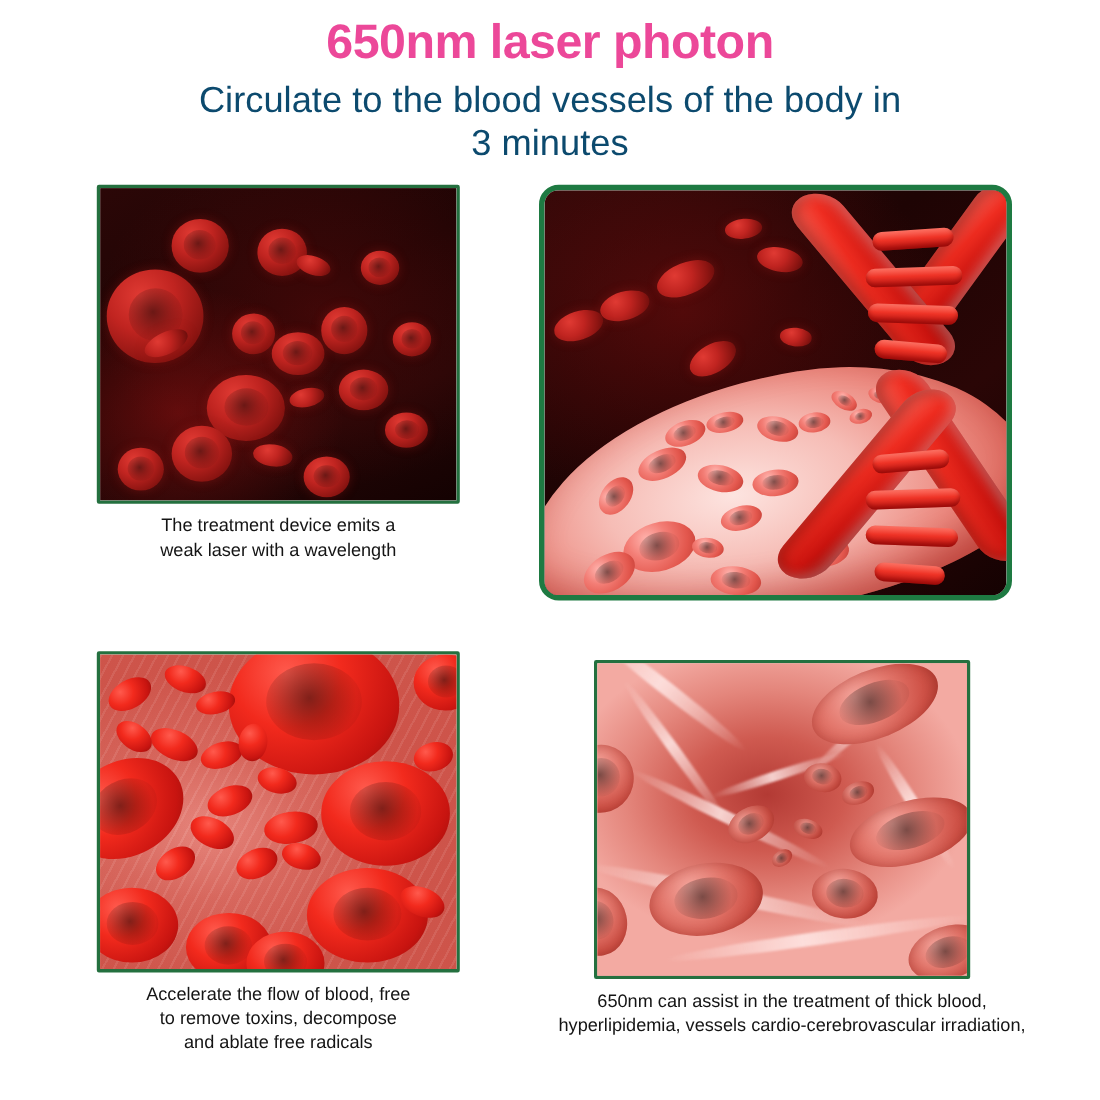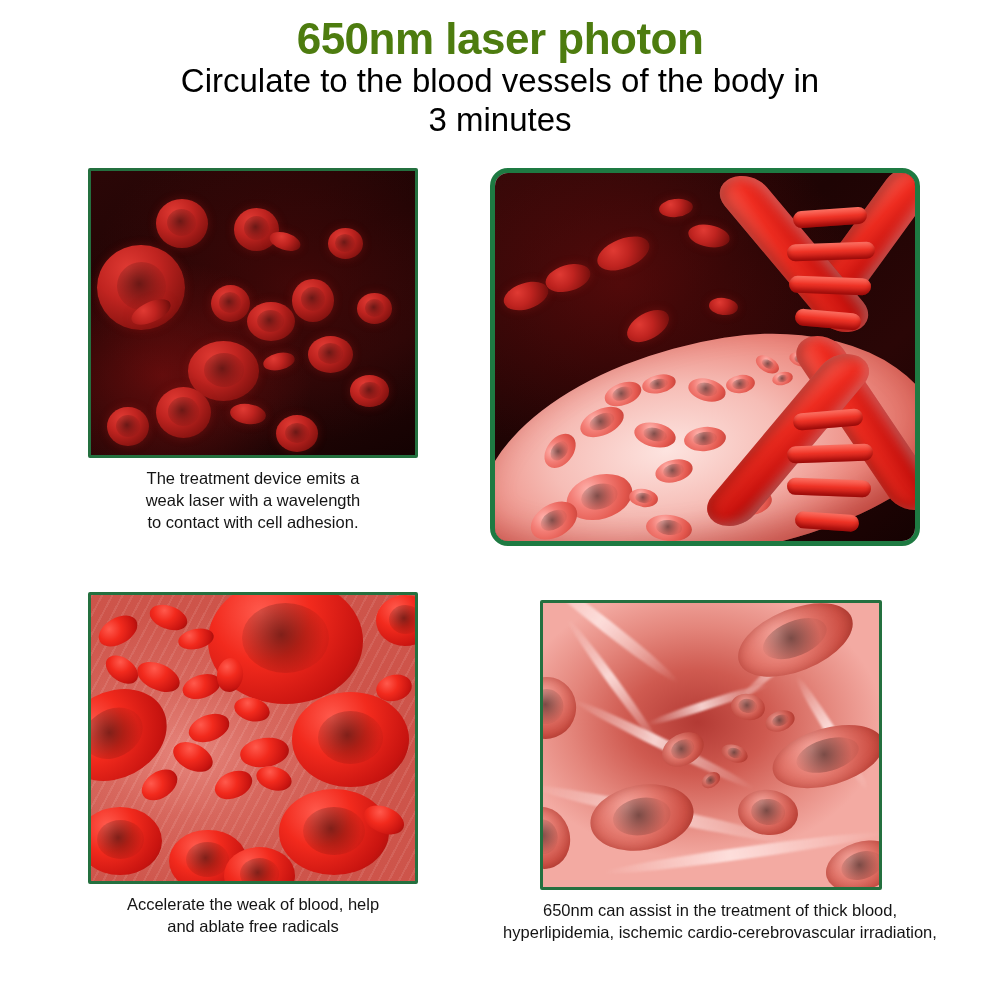--- a/index.html
+++ b/index.html
@@ -26,23 +26,23 @@
     font-size: 44px;
     font-weight: bold;
     letter-spacing: -0.5px;
     line-height: 1.05;
     margin: 0;
   }
   .subtitle {
     font-size: 33px;
     font-weight: normal;
     line-height: 1.18;
-    margin: 0 auto 0 auto;
+    margin: 10px auto 0 auto;
     width: 800px;
-    color: #000000;
+    color: #0c4a6e;
   }
   .subtitle .ln { display: block; }
 
   
   .grid {
     position: absolute;
     top: 160px;
     left: 0;
     width: 1000px;
     height: 840px;
@@ -173,21 +173,21 @@
   }
   .rbc.tex {
     background: radial-gradient(circle at 38% 30%, #f4a49b 0%, #e3776c 38%, #cf5247 72%, #ad3a30 100%);
     box-shadow: inset 0 0 12px rgba(120,20,15,0.35);
   }
 </style>
 </head>
 <body>
 
 <div class="header">
-  <h1 class="title" style="color: #4d7c0f;">650nm laser photon</h1>
+  <h1 class="title" style="color: #ec4899;">650nm laser photon</h1>
   <div class="subtitle">
     <span class="ln">Circulate to the blood vessels of the body in</span>
     <span class="ln">3 minutes</span>
   </div>
 </div>
 
 <div class="grid">
 
   <div class="cell" style="left:88px; top:8px; width:330px;">
     <div class="panel square" style="left:0; top:0; width:330px; height:290px;">
@@ -208,21 +208,20 @@
         <div class="rbc d" style="left:20%; top:76%; width:17%; height:18%;"></div>
         <div class="rbc d flat" style="left:43%; top:82%; width:11%; height:7%; transform:rotate(8deg);"></div>
         <div class="rbc d" style="left:57%; top:86%; width:13%; height:13%;"></div>
         <div class="rbc d" style="left:5%;  top:83%; width:13%; height:14%;"></div>
         <div class="rbc d" style="left:80%; top:72%; width:12%; height:11%;"></div>
       </div>
     </div>
     <div class="caption" style="left:0; top:300px; width:330px;">
       <span class="ln">The treatment device emits a</span>
       <span class="ln">weak laser with a wavelength</span>
-      <span class="ln">to contact with cell adhesion.</span>
     </div>
   </div>
 
   <div class="cell" style="left:490px; top:8px; width:430px;">
     <div class="panel rounded" style="left:0; top:0; width:430px; height:378px;">
       <div class="art art-dna">
 
         <div class="rbc d flat" style="left:12%; top:25%; width:11%; height:7%;  transform:rotate(-16deg);"></div>
         <div class="rbc d flat" style="left:24%; top:18%; width:13%; height:8%;  transform:rotate(-22deg);"></div>
         <div class="rbc d flat" style="left:46%; top:14%; width:10%; height:6%;  transform:rotate(10deg);"></div>
@@ -296,21 +295,22 @@
         <div class="rbc b flat" style="left:46%; top:50%; width:15%; height:10%; transform:rotate(-8deg);"></div>
         <div class="rbc b flat" style="left:25%; top:52%; width:13%; height:9%;  transform:rotate(26deg);"></div>
         <div class="rbc b flat" style="left:38%; top:62%; width:12%; height:9%;  transform:rotate(-24deg);"></div>
         <div class="rbc b flat" style="left:51%; top:60%; width:11%; height:8%;  transform:rotate(16deg);"></div>
         <div class="rbc b flat" style="left:15%; top:62%; width:12%; height:9%;  transform:rotate(-34deg);"></div>
         <div class="rbc b flat" style="left:88%; top:28%; width:11%; height:9%;  transform:rotate(-14deg);"></div>
         <div class="rbc b flat" style="left:84%; top:74%; width:13%; height:9%;  transform:rotate(22deg);"></div>
       </div>
     </div>
     <div class="caption" style="left:-22px; top:302px; width:374px;">
-      <span class="ln">Accelerate the weak of blood, help</span>
+      <span class="ln">Accelerate the flow of blood, free</span>
+      <span class="ln">to remove toxins, decompose</span>
       <span class="ln">and ablate free radicals</span>
     </div>
   </div>
 
   <div class="cell" style="left:540px; top:440px; width:342px;">
     <div class="panel square" style="left:0; top:0; width:342px; height:290px;">
       <div class="art art-pink">
         <div class="fiber" style="left:-8%; top:6%;  width:54%; height:13px; transform:rotate(38deg);"></div>
         <div class="fiber" style="left:-2%; top:26%; width:46%; height:10px; transform:rotate(54deg);"></div>
         <div class="fiber" style="left:6%;  top:48%; width:60%; height:11px; transform:rotate(26deg);"></div>
@@ -329,17 +329,17 @@
         <div class="rbc tex" style="left:84%; top:84%; width:22%; height:17%; transform:rotate(-18deg);"></div>
         <div class="rbc tex" style="left:35%; top:46%; width:13%; height:11%; transform:rotate(-28deg);"></div>
         <div class="rbc tex" style="left:56%; top:32%; width:10%; height:9%;  transform:rotate(10deg);"></div>
         <div class="rbc tex" style="left:66%; top:38%; width:9%;  height:7%;  transform:rotate(-20deg);"></div>
         <div class="rbc tex" style="left:53%; top:50%; width:8%;  height:6%;  transform:rotate(18deg);"></div>
         <div class="rbc tex" style="left:47%; top:60%; width:6%;  height:5%;  transform:rotate(-34deg);"></div>
       </div>
     </div>
     <div class="caption" style="left:-100px; top:300px; width:560px;">
       <span class="ln">650nm can assist in the treatment of thick blood,</span>
-      <span class="ln">hyperlipidemia, ischemic cardio-cerebrovascular irradiation,</span>
+      <span class="ln">hyperlipidemia, vessels cardio-cerebrovascular irradiation,</span>
     </div>
   </div>
 
 </div>
 
 </body></html>

